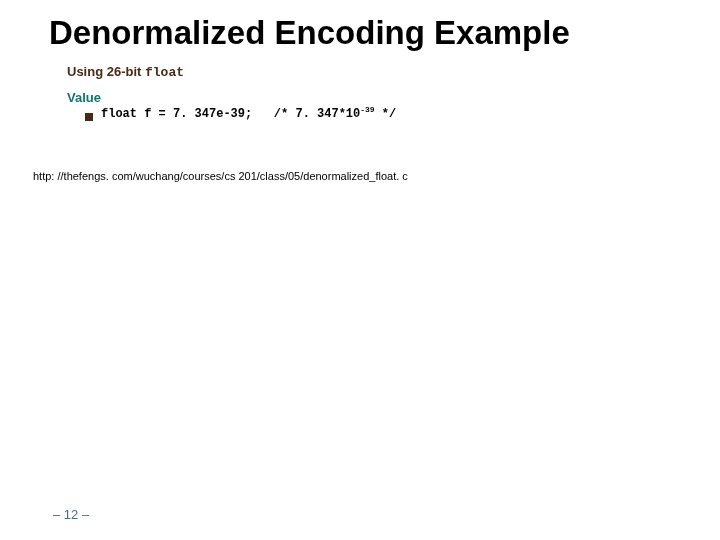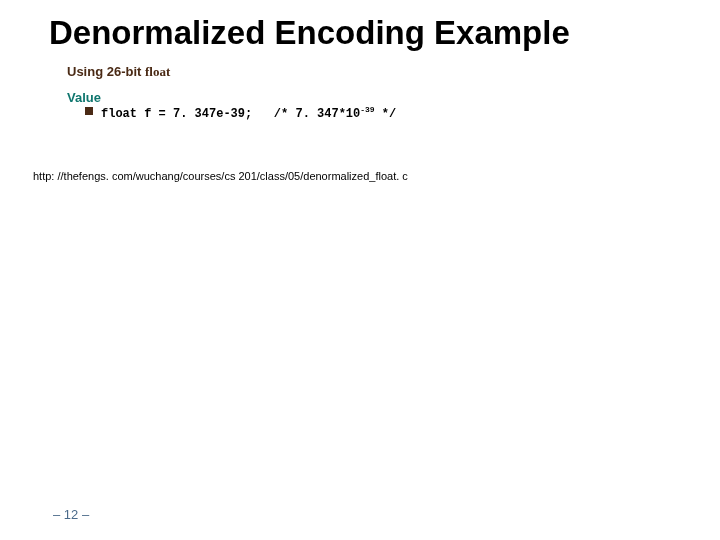--- a/index.html
+++ b/index.html
@@ -31,38 +31,38 @@
   }
   .subtitle {
     position: absolute;
     left: 48px;
     top: 64px;
     font-size: 13px;
     font-weight: bold;
     color: #4a2a15;
   }
   .subtitle .code-span {
-    font-family: Liberation Serif, serif;
+    font-family: Liberation Mono, monospace;
     font-size: 13px;
     font-weight: bold;
   }
   .value-label {
     position: absolute;
     left: 48px;
     top: 90px;
     font-size: 13px;
     font-weight: bold;
     color: #0f766e;
   }
   .bullet-row {
     position: absolute;
     left: 66px;
     top: 107px;
     display: flex;
-    align-items: flex-start;
+    align-items: flex-end;
   }
   .bullet-square {
     width: 8px;
     height: 8px;
     background: #4a2a15;
     margin-right: 8px;
     flex: 0 0 auto;
   }
   .code-line {
     font-family: "Courier New", Courier, monospace;

